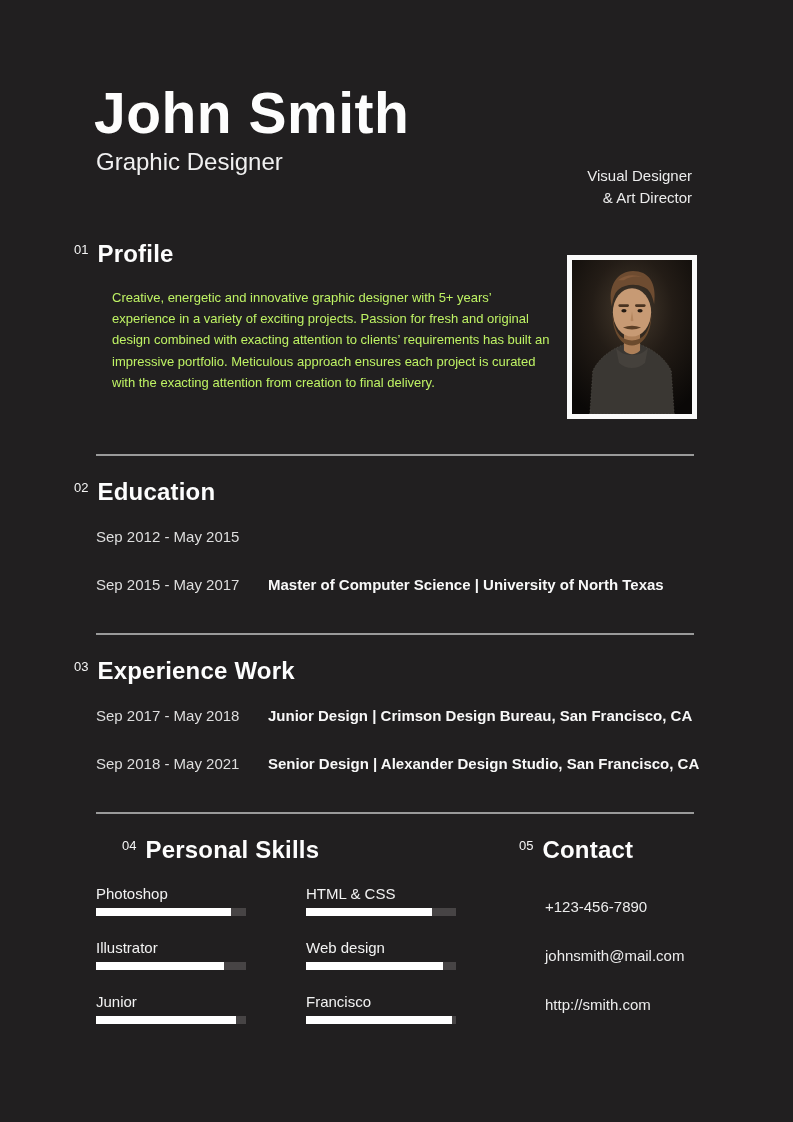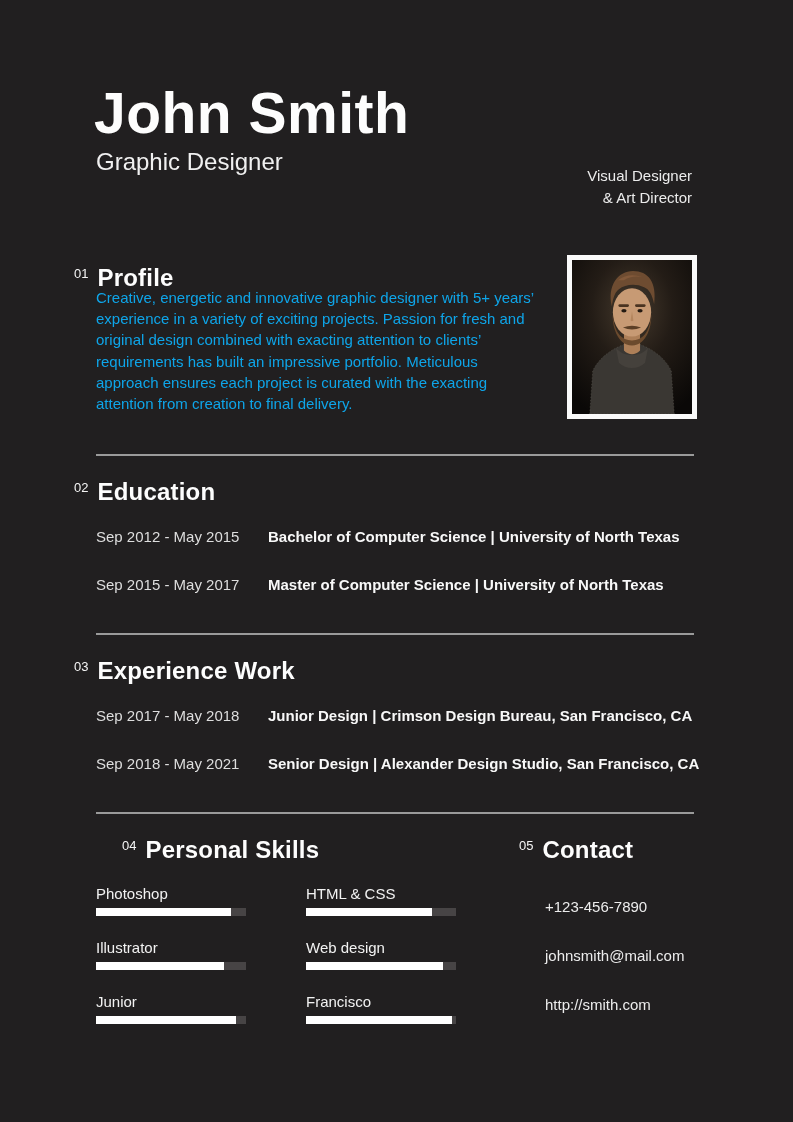--- a/index.html
+++ b/index.html
@@ -12,27 +12,27 @@
   }
   .abs { position:absolute; }
   
   .name { left:94px; top:82px; font-size:57px; font-weight:bold; color:#fdfdfd; line-height:62px; letter-spacing:0.5px; }
   .job-title { left:96px; top:147px; font-size:24px; line-height:30px; color:#f0f0f0; }
   .tagline { right:101px; top:165px; font-size:15px; line-height:21.5px; text-align:right; color:#ebebeb; }
   
   .sec-head { display:flex; align-items:flex-start; gap:9px; }
   .sec-num { font-size:13px; line-height:15px; padding-top:2px; color:#f5f5f5; }
   .sec-title { font-size:24px; font-weight:bold; line-height:28px; color:#fdfdfd; letter-spacing:0.2px;text-align:center; }
-  .head-profile   { left:74px; top:240px;margin-top:24px; }
+  .head-profile   { left:74px; top:240px; }
   .head-education { left:74px; top:478px; }
   .head-experience{ left:74px; top:657px; }
   .head-skills    { left:74px; top:836px;margin-left:48px; }
   .head-contact   { left:519px; top:836px; }
   
-  .profile-body { left:96px; top:287px; width:443px; font-size:15px; line-height:21.2px; color:#0ea5e9; }
+  .profile-body { left:112px; top:287px; width:443px; font-size:13px; line-height:21.2px; color:#bef264; }
   
   .photo-frame { left:567px; top:255px; width:130px; height:164px; border:5px solid #fafafa; background:#0b0908; }
   .photo-frame svg { display:block; width:100%; height:100%; }
   
   .divider { left:96px; width:598px; height:2px; background:rgba(255,255,255,0.55); }
   .div-1 { top:454px; } .div-2 { top:633px; } .div-3 { top:812px; }
   
   .t-row { left:96px; display:flex; font-size:15px; line-height:19px; width:620px; }
   .t-date { width:172px; flex:0 0 172px; color:#dedede; }
   .t-detail { font-weight:bold; color:#f8f8f8; }
@@ -104,21 +104,20 @@
   </figure>
 
   <div class="abs divider div-1"></div>
 
   <div class="abs sec-head head-education">
     <span class="sec-num">02</span>
     <span class="sec-title">Education</span>
   </div>
   <div class="abs t-row edu-1">
     <span class="t-date">Sep 2012 - May 2015</span>
-    <span class="t-detail">Bachelor of Computer Science | University of North Texas</span>
   </div>
   <div class="abs t-row edu-2">
     <span class="t-date">Sep 2015 - May 2017</span>
     <span class="t-detail">Master of Computer Science | University of North Texas</span>
   </div>
 
   <div class="abs divider div-2"></div>
 
   <div class="abs sec-head head-experience">
     <span class="sec-num">03</span>

